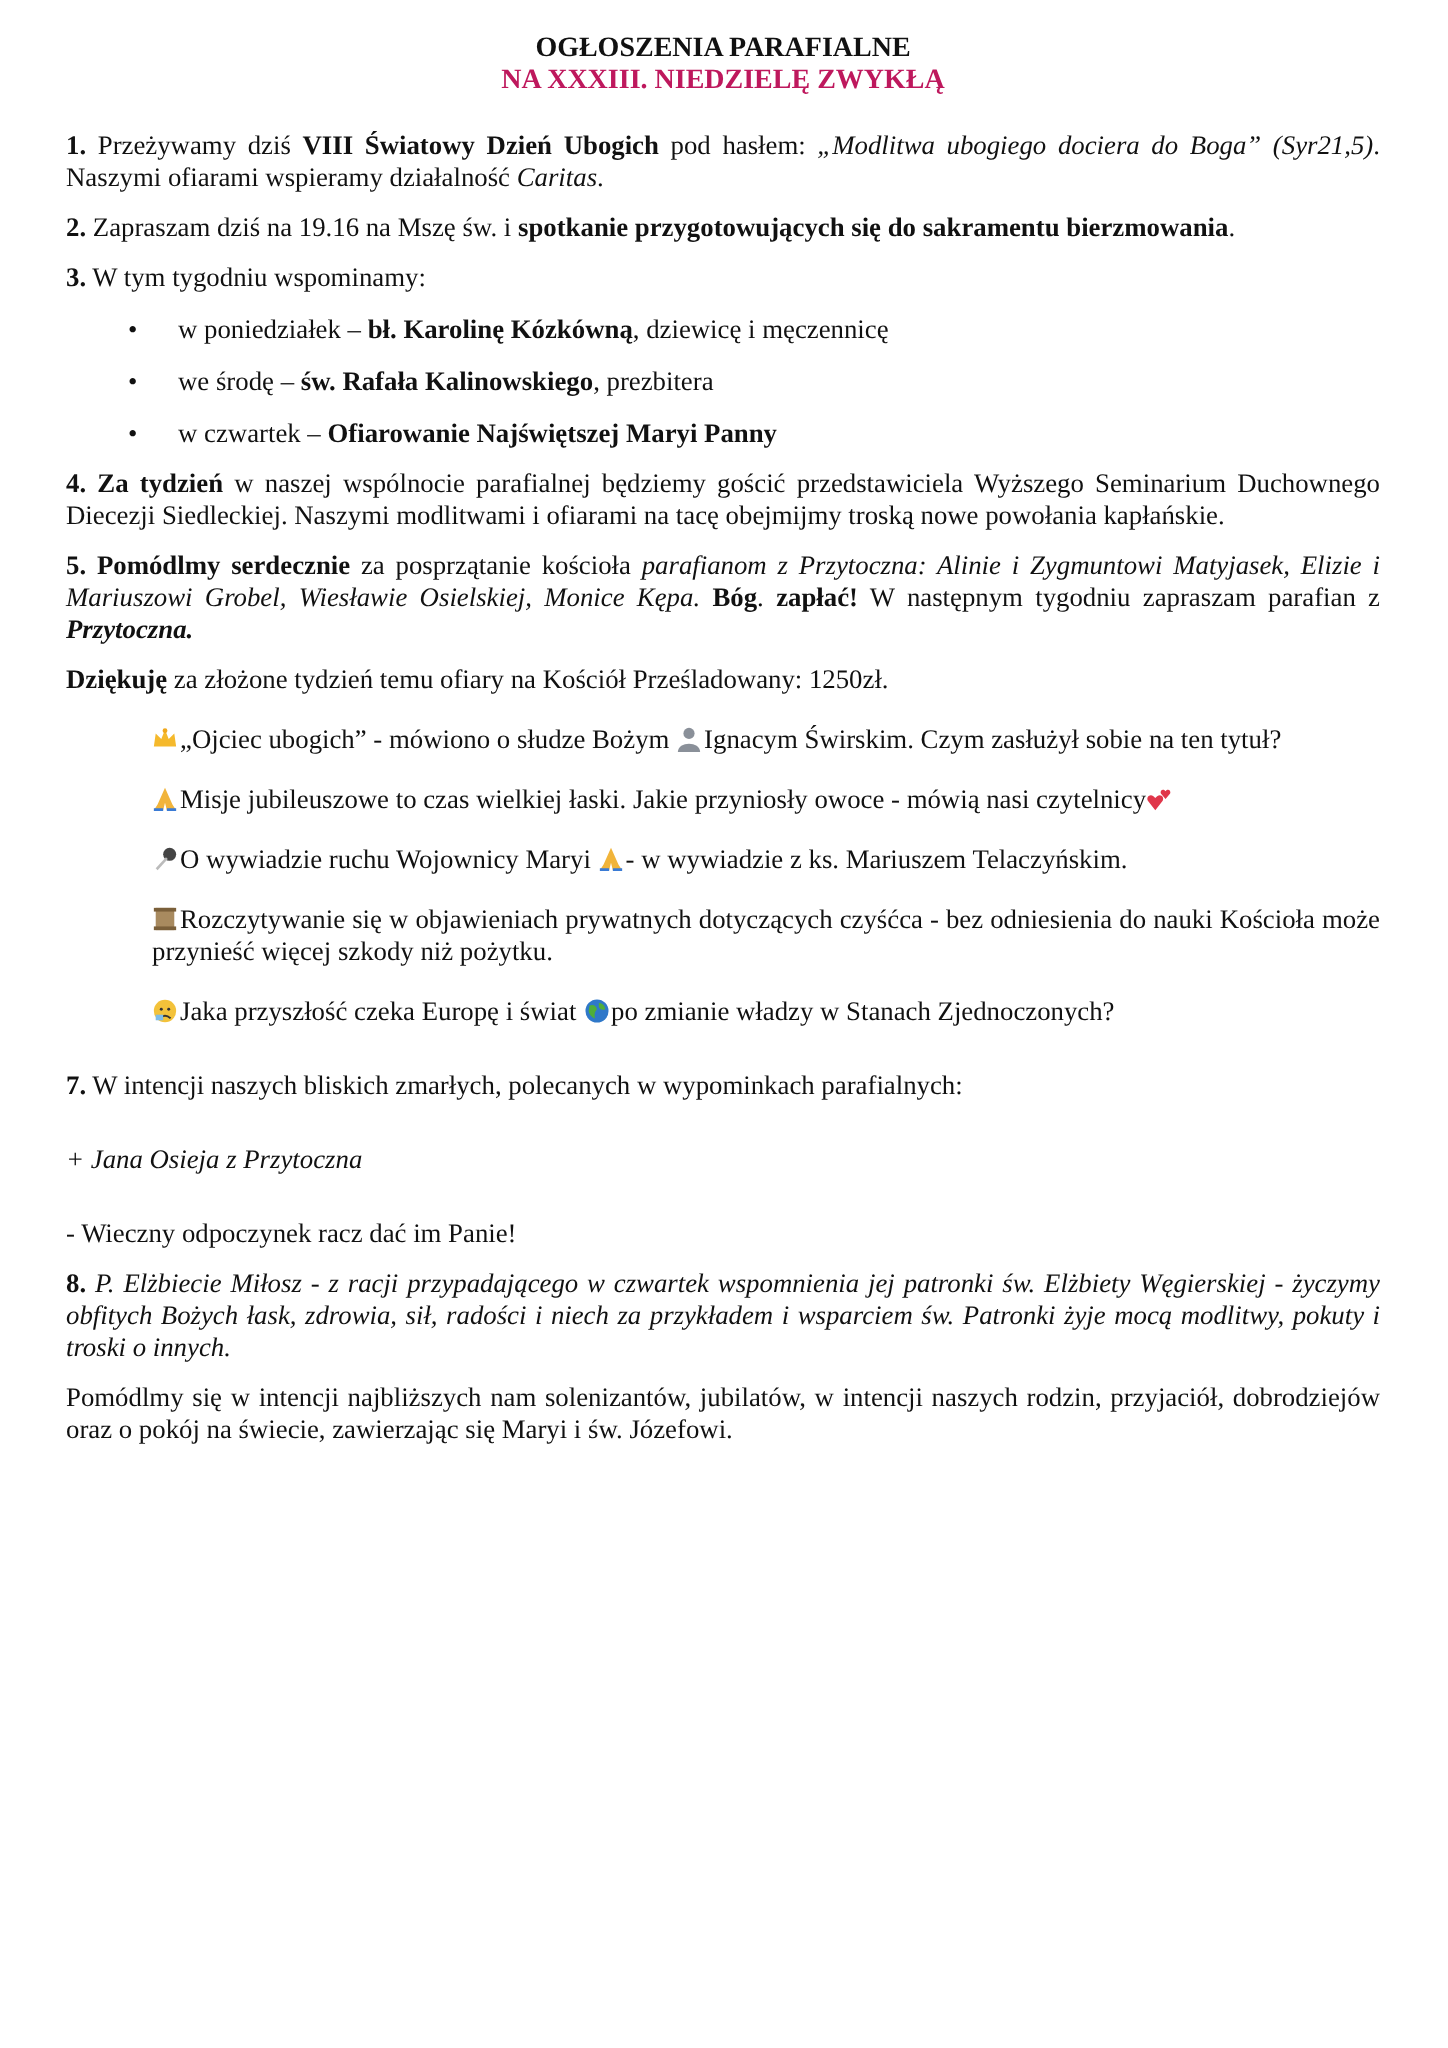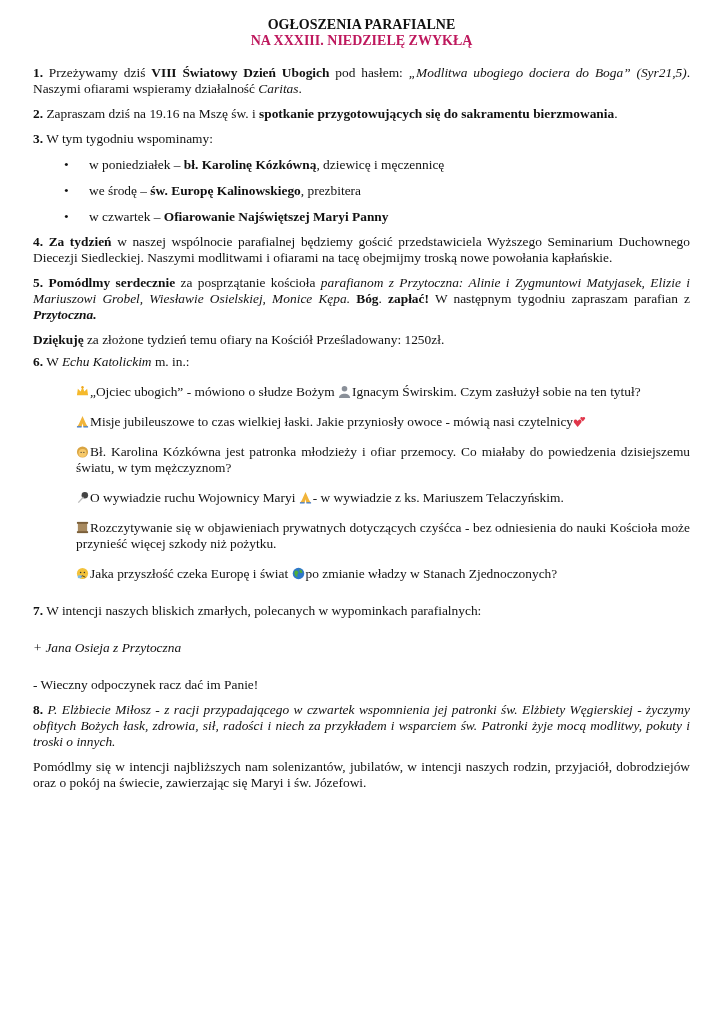--- a/index.html
+++ b/index.html
@@ -37,39 +37,38 @@
   </p>
 
   <p class="block">
     <span class="num">2.</span><span> Zapraszam dziś na 19.16 na Mszę św. i </span><b>spotkanie przygotowujących się do sakramentu bierzmowania</b><span>.</span>
   </p>
 
   <div class="block">
     <p><span class="num">3.</span><span> W tym tygodniu wspominamy:</span></p>
     <ul class="bullets">
       <li><span class="dot">•</span><span>w poniedziałek – </span><b>bł. Karolinę Kózkówną</b><span>, dziewicę i męczennicę</span></li>
-      <li><span class="dot">•</span><span>we środę – </span><b>św. Europę Kalinowskiego</b><span>, prezbitera</span></li>
+      <li><span class="dot">•</span><span>we środę – </span><b>św. Rafała Kalinowskiego</b><span>, prezbitera</span></li>
       <li><span class="dot">•</span><span>w czwartek – </span><b>Ofiarowanie Najświętszej Maryi Panny</b><span></span></li>
     </ul>
   </div>
 
   <p class="block">
     <span class="num">4.</span><b> Za tydzień</b><span> w naszej wspólnocie parafialnej będziemy gościć przedstawiciela Wyższego Seminarium Duchownego Diecezji Siedleckiej. Naszymi modlitwami i ofiarami na tacę obejmijmy troską nowe powołania kapłańskie.</span>
   </p>
 
   <p class="block">
     <span class="num">5.</span><b> Pomódlmy serdecznie</b><span> za posprzątanie kościoła </span><i>parafianom z Przytoczna: Alinie i Zygmuntowi Matyjasek, Elizie i Mariuszowi Grobel, Wiesławie Osielskiej, Monice Kępa.</i><span> </span><b>Bóg</b><span>. </span><b>zapłać!</b><span> W następnym tygodniu zapraszam parafian z </span><b><i>Przytoczna.</i></b>
   </p>
 
   <p class="block">
     <b>Dziękuję</b><span> za złożone tydzień temu ofiary na Kościół Prześladowany: 1250zł.</span>
   </p>
 
   <div class="block" style="margin-top:6px">
-    <p><span class="num">6.</span><span> W </span><i>Echu Katolickim</i><span> m. in.:</span></p>
     <div class="echo">
 
       <p>
         <svg class="emo" viewBox="0 0 14 14">
             <path d="M1 11 L2 4 L5 7 L7 2 L9 7 L12 4 L13 11 Z" fill="#f5b92c"></path>
             <circle cx="7" cy="2.5" r="1.3" fill="#f0a81c"></circle>
           </svg><span>„Ojciec ubogich” - mówiono o słudze Bożym </span><svg class="emo" viewBox="0 0 14 14">
             <circle cx="7" cy="4" r="3" fill="#8a9099"></circle>
             <path d="M1 14 C1 8,13 8,13 14 Z" fill="#8a9099"></path>
           </svg><span>Ignacym Świrskim. Czym zasłużył sobie na ten tytuł?</span>
@@ -78,28 +77,20 @@
       <p>
         <svg class="emo" viewBox="0 0 14 14">
             <path d="M7 1 L3 10 L1 13 L6 13 L7 9 L8 13 L13 13 L11 10 Z" fill="#f1b43a"></path>
             <path d="M1 12 L6 12 L6 13.5 L1 13.5 Z M8 12 L13 12 L13 13.5 L8 13.5Z" fill="#3a7bd5"></path>
           </svg><span>Misje jubileuszowe to czas wielkiej łaski. Jakie przyniosły owoce - mówią nasi czytelnicy</span><svg class="emo" viewBox="0 0 14 14">
             <path d="M5 13 L1 8 C0 6,2 4,4 5.5 L5 6.5 L6 5.5 C8 4,10 6,9 8 Z" fill="#e0364a"></path>
             <path d="M10.5 7 L8 4 C7.5 3,8.5 1.5,10 2.3 L10.5 2.8 L11 2.3 C12.5 1.5,13.5 3,13 4 Z" fill="#e0364a"></path>
           </svg>
       </p>
 
-      <p>
-        <svg class="emo" viewBox="0 0 14 14">
-            <circle cx="7" cy="7.5" r="6" fill="#d9a441"></circle>
-            <circle cx="7" cy="8.5" r="4.3" fill="#f7c96a"></circle>
-            <circle cx="5.5" cy="8" r="0.6" fill="#333"></circle>
-            <circle cx="8.5" cy="8" r="0.6" fill="#333"></circle>
-          </svg><span>Bł. Karolina Kózkówna jest patronka młodzieży i ofiar przemocy. Co miałaby do powiedzenia dzisiejszemu światu, w tym mężczyznom?</span>
-      </p>
 
       <p>
         <svg class="emo" viewBox="0 0 14 14">
             <circle cx="9.5" cy="4.5" r="3.5" fill="#444"></circle>
             <path d="M7.5 6 L2 12 L3 13 L8.5 7 Z" fill="#bbb"></path>
           </svg><span>O wywiadzie ruchu Wojownicy Maryi </span><svg class="emo" viewBox="0 0 14 14">
             <path d="M7 1 L3 10 L1 13 L6 13 L7 9 L8 13 L13 13 L11 10 Z" fill="#f1b43a"></path>
             <path d="M1 12 L6 12 L6 13.5 L1 13.5 Z M8 12 L13 12 L13 13.5 L8 13.5Z" fill="#3a7bd5"></path>
           </svg><span>- w wywiadzie z ks. Mariuszem Telaczyńskim.</span>
       </p>

